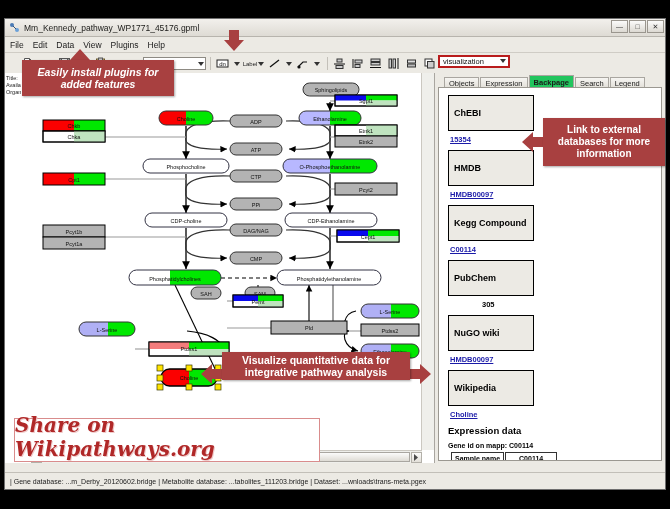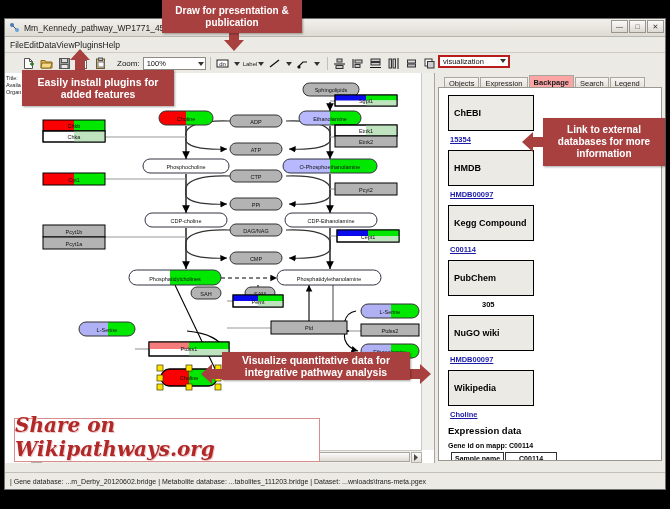--- a/index.html
+++ b/index.html
@@ -14,21 +14,21 @@
             border-bottom:1px solid #b7b4ad;display:flex;align-items:center;padding-left:4px;}
   .tb-icon{width:11px;height:11px;margin-right:4px;position:relative;flex:none;}
   .tb-icon svg{display:block}
   .tb-title{font-size:8.5px;color:#20201e;white-space:nowrap;}
   .tb-btns{position:absolute;right:1px;top:1px;display:flex;gap:1px;}
   .tb-btn{width:17px;height:13px;border:1px solid #9a968e;background:linear-gradient(#fbfbfa,#dcd9d2);
           font-size:7px;color:#333;display:flex;align-items:center;justify-content:center;box-sizing:border-box;}
 
   
   .menubar{height:15px;background:#eceae4;border-bottom:1px solid #cfccc5;display:flex;align-items:center;
-           padding-left:5px;}
+           padding-left:5px;gap:9px;}
   .menu-item{font-size:8.5px;color:#1b1b1b;cursor:default;}
 
   
   .toolbar{height:21px;background:#eceae4;border-bottom:1px solid #b9b6af;display:flex;align-items:center;
            padding-left:16px;gap:0px;}
   .tbtn{width:15px;height:15px;margin-right:3px;display:flex;align-items:center;justify-content:center;flex:none;}
   .tbtn svg{display:block}
   .tsep{width:1px;height:13px;background:#c3c0b9;margin:0 4px;flex:none;}
   .zoomlabel{font-size:8px;color:#111;margin:0 3px 0 6px;}
   .zoombox{width:63px;height:13px;background:#fff;border:1px solid #8d8a83;display:flex;align-items:center;
@@ -61,21 +61,21 @@
               font-size:6px;color:#6e6b65;box-sizing:border-box;}
 
   
   .vizrow{position:absolute;left:0;top:-22px;height:20px;display:flex;align-items:center;padding-left:3px;}
   .vizsel{width:72px;height:13px;background:#fff;border:2px solid #b91c1c;display:flex;align-items:center;
           justify-content:space-between;box-sizing:border-box;padding:0 2px 0 3px;}
   .vizsel span{font-size:7.5px;color:#111;}
   .tabs{position:absolute;left:9px;top:2px;right:3px;height:13px;display:flex;align-items:flex-end;gap:1px;}
   .tab{height:11px;padding:0 4px;background:linear-gradient(#f6f5f2,#e2dfd8);border:1px solid #a9a6a0;
        border-bottom:none;font-size:7.5px;color:#1b1b1b;display:flex;align-items:center;box-sizing:border-box;}
-  .tab.active{background:#fca5a5;height:13px;font-weight:bold;}
+  .tab.active{background:#22c55e;height:13px;font-weight:bold;}
   .bp{position:absolute;left:3px;top:14px;right:3px;bottom:2px;background:#fff;border:1px solid #9b9891;
       box-sizing:border-box;overflow:hidden;padding:7px 0 0 9px;}
   .bp-head{display:inline-block;min-width:86px;padding:12px 5px;border:1px solid #000;background:#eceae4;
            font-size:9px;font-weight:bold;color:#000;box-sizing:border-box;}
   .bp-link{font-size:7.5px;color:#1a1aa8;text-decoration:underline;font-weight:bold;margin:4px 0 0 2px;display:block;}
   .bp-plain{font-size:7.5px;color:#000;margin:4px 0 0 2px;display:block;font-weight:bold;padding-left:32px;}
   .bp-block{margin-bottom:6px;}
   .bp-exp{font-size:9.5px;font-weight:bold;color:#000;margin:2px 0 6px 0;}
   .bp-geneid{font-size:7px;font-weight:bold;color:#000;margin:0 0 2px 0;}
   table.exp{border-collapse:separate;border-spacing:1px;font-size:7px;margin-left:2px;}
@@ -88,21 +88,21 @@
   .statusbar span{font-size:7px;color:#1b1b1b;white-space:nowrap;}
 
   
   .canvas svg{position:absolute;left:0;top:0;}
 
   
   .callout{position:absolute;background:#a84040;color:#fff;font-weight:bold;text-align:center;
            box-shadow:1px 1px 2px rgba(0,0,0,.35);line-height:12px;display:flex;align-items:center;
            justify-content:center;padding:3px 6px;box-sizing:border-box;z-index:40;}
   .co-top{left:162px;top:0px;width:140px;height:33px;font-size:10px;}
-  .co-plug{left:22px;top:70px;width:152px;height:36px;font-size:10.5px;}
+  .co-plug{left:22px;top:60px;width:152px;height:36px;font-size:10.5px;font-style:italic;}
   .co-link{left:543px;top:118px;width:122px;height:48px;font-size:10px;}
   .co-viz{left:222px;top:352px;width:188px;height:28px;font-size:10.5px;}
   .arrow{position:absolute;z-index:39;}
   .share{position:absolute;left:14px;top:418px;width:304px;height:42px;border:1px solid #d98c8c;
          background:#fff;display:flex;align-items:flex-end;justify-content:center;z-index:41;}
   .share span{font-family:"DejaVu Serif",serif;font-style:italic;font-weight:bold;font-size:20px;color:#b02828;
               text-shadow:1px 1px 0 #f0c9c9;}
 </style>
 </head>
 <body>
@@ -628,21 +628,20 @@
             </table>
         </div>
       </div>
     </div>
 
     <div class="statusbar">
       <span>| Gene database: ...m_Derby_20120602.bridge | Metabolite database: ...tabolites_111203.bridge | Dataset: ...wnloads\trans-meta.pgex</span>
     </div>
   </div>
 
-  <div class="callout co-top">Draw for presentation &amp; publication</div>
   <svg class="arrow" style="left:222px;top:30px;" width="24" height="22">
     <path d="M7,0 L17,0 L17,10 L22,10 L12,21 L2,10 L7,10 z" fill="#a84040"></path>
   </svg>
 
   <div class="callout co-plug">Easily install plugins for added features</div>
   <svg class="arrow" style="left:68px;top:48px;" width="24" height="24">
     <path d="M7,23 L7,12 L2,12 L12,1 L22,12 L17,12 L17,23 z" fill="#a84040"></path>
   </svg>
 
   <div class="callout co-link">Link  to external databases  for more information</div>

